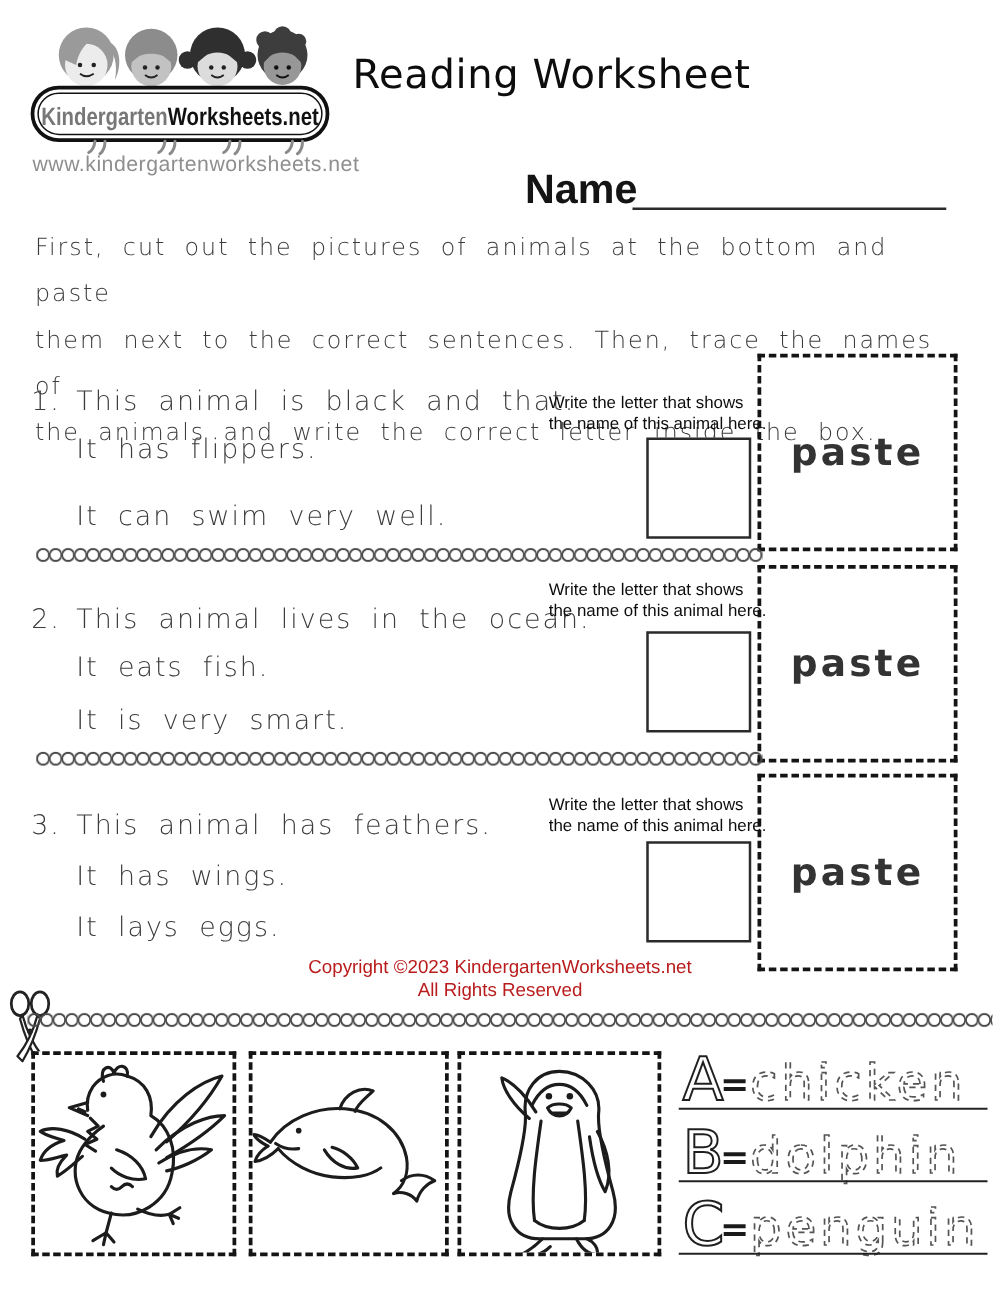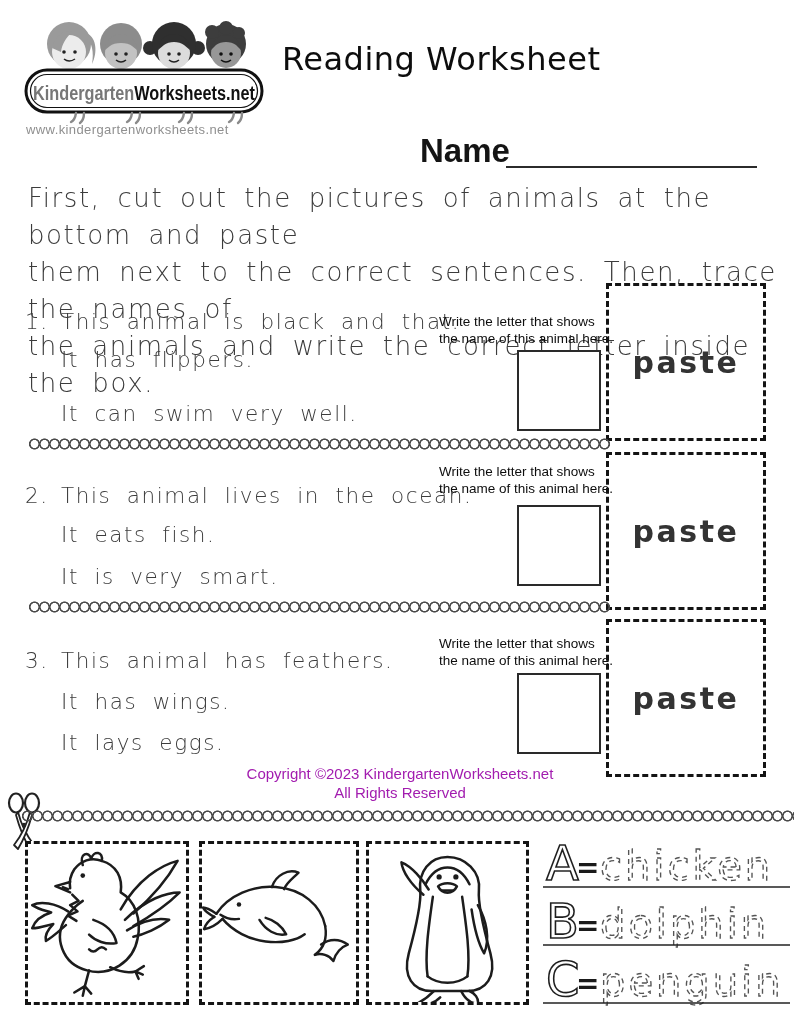--- a/index.html
+++ b/index.html
@@ -3,30 +3,30 @@
 <meta charset="utf-8">
 <style>
   html,body{margin:0;padding:0;background:#fff;}
   .page{position:relative;width:800px;height:1035px;background:#fff;overflow:hidden;
         font-family:"DejaVu Sans",sans-serif;color:#1a1a1a;}
   .abs{position:absolute;}
 
   
   .logo-svg{position:absolute;left:24px;top:14px;width:240px;height:112px;}
   .site-url{position:absolute;left:26px;top:122px;font-family:"Liberation Sans",sans-serif;
-            font-size:13px;color:#8f8f8f;letter-spacing:.4px;}
+            font-size:17px;color:#8f8f8f;letter-spacing:.4px;}
   .page-title{position:absolute;left:282px;top:40px;font-size:32px;font-weight:400;
               color:#0d0d0d;letter-spacing:.5px;white-space:nowrap;}
   .name-label{position:absolute;left:420px;top:132px;font-family:"Liberation Sans",sans-serif;
               font-size:33px;font-weight:600;color:#141414;}
   .name-line{position:absolute;left:506px;top:166px;width:251px;height:0;
              border-top:2px solid #2b2b2b;}
 
   
-  .instructions{position:absolute;left:28px;top:180px;width:750px;font-size:26px;
+  .instructions{position:absolute;left:28px;top:180px;width:750px;font-size:19px;
                 line-height:37px;color:#3c3c3c;letter-spacing:1.6px;word-spacing:7px;
                 font-weight:300;}
   .question{position:absolute;left:25px;width:748px;height:160px;}
   .q-line{position:absolute;font-size:21.5px;color:#3c3c3c;letter-spacing:1.6px;
           word-spacing:7px;font-weight:300;white-space:nowrap;}
   .q-num{display:inline-block;width:36px;}
   .q-line.indent{padding-left:36px;}
 
   .note{position:absolute;left:414px;width:175px;font-family:"Liberation Sans",sans-serif;
         font-size:13.5px;line-height:16.5px;color:#0d0d0d;}
@@ -46,21 +46,21 @@
   
   .chain{position:absolute;height:14px;background-repeat:repeat-x;background-size:10px 14px;
     background-image:radial-gradient(circle at 5.5px 7px, rgba(0,0,0,0) 3.7px, #4a4a4a 4.2px,
                      #4a4a4a 5.2px, rgba(0,0,0,0) 5.9px);}
   .chain.div1{left:29px;top:437px;width:581px;}
   .chain.div2{left:29px;top:600px;width:581px;}
   .chain.cut {left:22px;top:809px;width:772px;}
 
   
   .copyright{position:absolute;left:0;width:100%;text-align:center;
-             font-family:"Liberation Sans",sans-serif;color:#a21caf;}
+             font-family:"Liberation Sans",sans-serif;color:#b91c1c;}
   .copyright.c1{top:765px;font-size:15px;}
   .copyright.c2{top:784px;font-size:15px;}
 
   .scissors-svg{position:absolute;left:6px;top:792px;width:36px;height:64px;}
 
   
   .animal-box{position:absolute;top:841px;height:164px;box-sizing:border-box;
               border:3px dashed #141414;background:#fff;}
   .animal-box.b1{left:25px;width:164px;}
   .animal-box.b2{left:199px;width:160px;}

